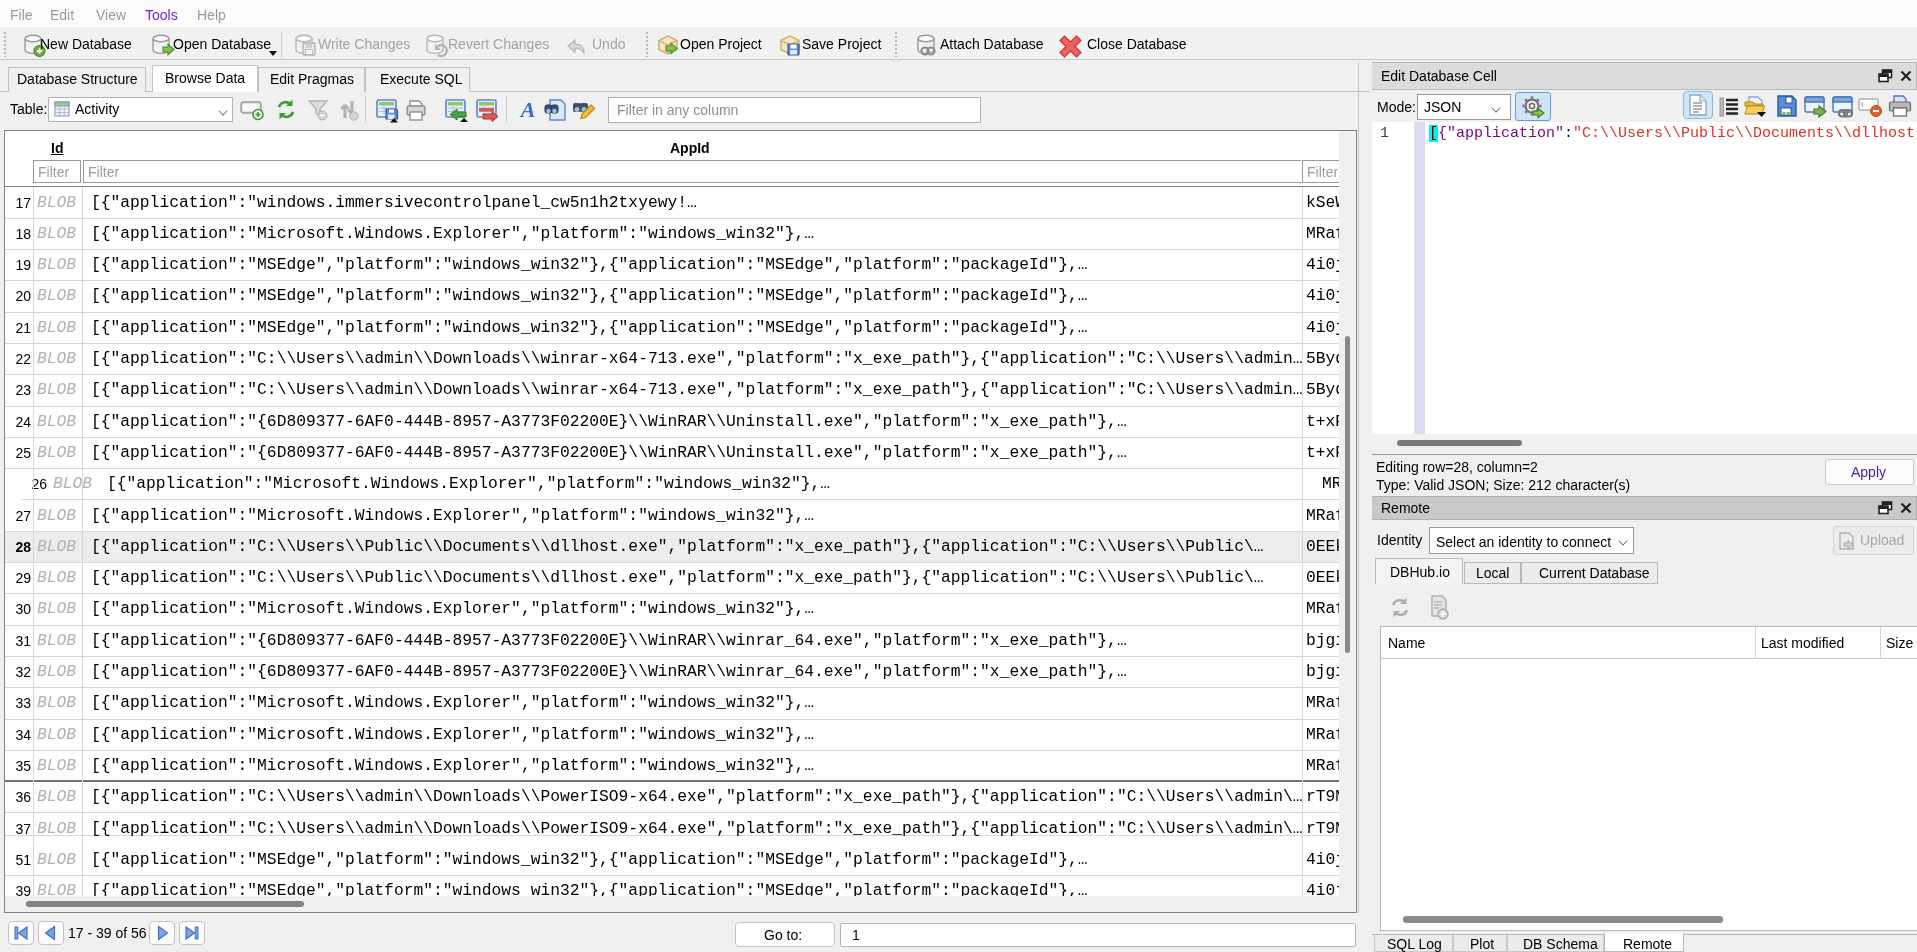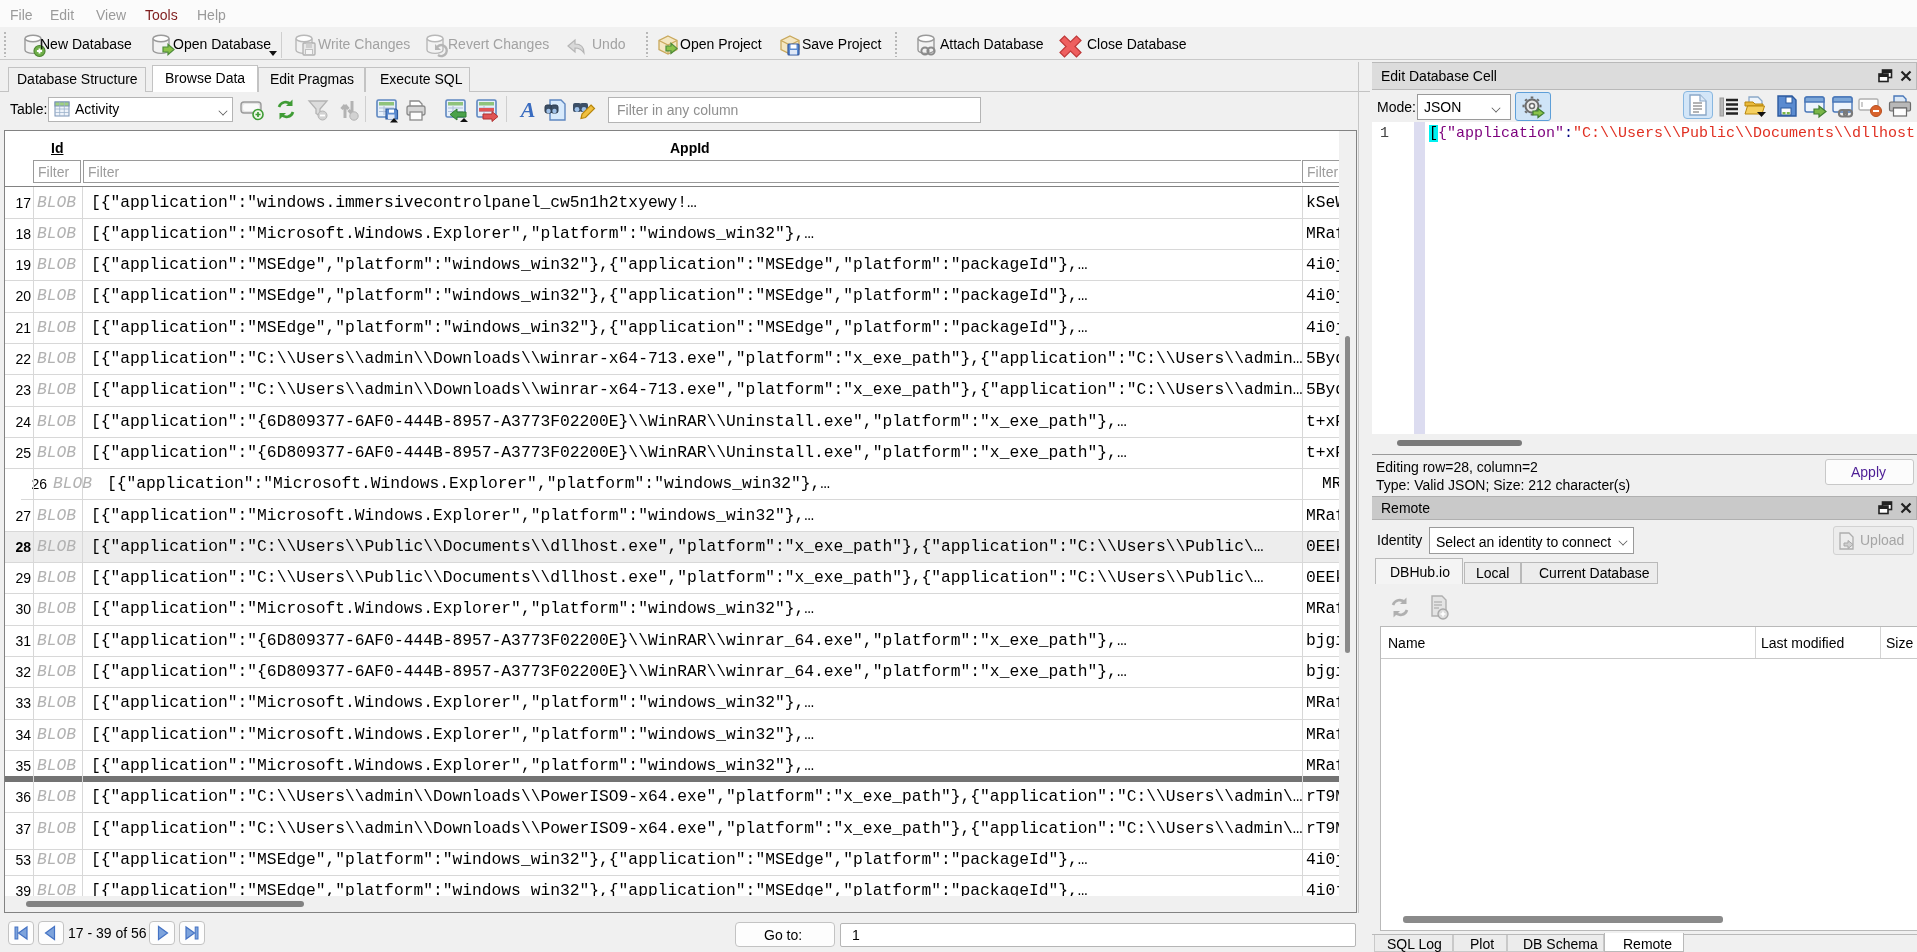--- a/index.html
+++ b/index.html
@@ -6,21 +6,21 @@
 body { font-family:"Liberation Sans", sans-serif; font-size:14px; background:#f0f0f0; position:relative; color:#000; }
 .abs { position:absolute; }
 .mono { font-family:"Liberation Mono", monospace; }
 .nw { white-space:pre; }
 </style></head><body>
 
 <div class="abs" style="left:0;top:0;width:1917px;height:27px;background:#fbfbfb;"></div>
 <div class="abs" style="left:10px;top:7px;color:#9a9a9a;">File</div>
 <div class="abs" style="left:50px;top:7px;color:#9a9a9a;">Edit</div>
 <div class="abs" style="left:96px;top:7px;color:#9a9a9a;">View</div>
-<div class="abs" style="left:145px;top:7px;color:#7f1d1d;">Tools</div>
+<div class="abs" style="left:145px;top:7px;color:#6d28d9;">Tools</div>
 <div class="abs" style="left:197px;top:7px;color:#9a9a9a;">Help</div>
 <div class="abs" style="left:0;top:27px;width:1917px;height:33px;background:#f1f1f1;border-bottom:1px solid #c9c9c9;"></div>
 <div class="abs" style="left:4px;top:32px;width:2px;height:25px;background-image:repeating-linear-gradient(#b8b8b8 0 2px, transparent 2px 4px);"></div>
 <div class="abs" style="left:646px;top:32px;width:2px;height:25px;background-image:repeating-linear-gradient(#b8b8b8 0 2px, transparent 2px 4px);"></div>
 <svg class="abs" style="left:22px;top:33px;opacity:1" width="25" height="25" viewBox="0 0 25 25">
     <path d="M3 5.5 v11.5 c0 1.9 3.6 3.4 8 3.4 s8-1.5 8-3.4 V5.5" fill="#f2f2f2" stroke="#9a9a9a" stroke-width="1.4"></path>
     <ellipse cx="11" cy="5.5" rx="8" ry="3.2" fill="#fdfdfd" stroke="#9a9a9a" stroke-width="1.4"></ellipse>
     <circle cx="17.5" cy="18" r="5.5" fill="#6fae49" stroke="#4c8631" stroke-width="1.2"></circle>
     <path d="M17.5 15.4 v5.2 M14.9 18 h5.2" stroke="#fff" stroke-width="1.9"></path>
   </svg>
@@ -280,40 +280,40 @@
 <div class="mono" style="position:absolute;left:32px;top:5px;font-style:italic;color:#b2b2b2;font-size:16.3px;">BLOB</div>
 <div class="mono nw" style="position:absolute;left:86px;top:5px;font-size:16.3px;width:1212px;overflow:hidden;">[{"application":"Microsoft.Windows.Explorer","platform":"windows_win32"},…</div>
 <div class="mono nw" style="position:absolute;left:1301px;top:5px;font-size:16.3px;width:36px;overflow:hidden;">MRaf</div>
 </div>
 <div style="position:absolute;left:0;top:532.1px;width:1351px;height:31.3px;border-bottom:1px solid #d8d8d8;">
 <div style="position:absolute;left:0;top:7px;width:26px;text-align:right;">34</div>
 <div class="mono" style="position:absolute;left:32px;top:5px;font-style:italic;color:#b2b2b2;font-size:16.3px;">BLOB</div>
 <div class="mono nw" style="position:absolute;left:86px;top:5px;font-size:16.3px;width:1212px;overflow:hidden;">[{"application":"Microsoft.Windows.Explorer","platform":"windows_win32"},…</div>
 <div class="mono nw" style="position:absolute;left:1301px;top:5px;font-size:16.3px;width:36px;overflow:hidden;">MRaf</div>
 </div>
-<div style="position:absolute;left:0;top:563.4px;width:1351px;height:31.3px;border-bottom:6px solid #737373;">
+<div style="position:absolute;left:0;top:563.4px;width:1351px;height:31.3px;border-bottom:2px solid #737373;">
 <div style="position:absolute;left:0;top:7px;width:26px;text-align:right;">35</div>
 <div class="mono" style="position:absolute;left:32px;top:5px;font-style:italic;color:#b2b2b2;font-size:16.3px;">BLOB</div>
 <div class="mono nw" style="position:absolute;left:86px;top:5px;font-size:16.3px;width:1212px;overflow:hidden;">[{"application":"Microsoft.Windows.Explorer","platform":"windows_win32"},…</div>
 <div class="mono nw" style="position:absolute;left:1301px;top:5px;font-size:16.3px;width:36px;overflow:hidden;">MRaf</div>
 </div>
 <div style="position:absolute;left:0;top:594.7px;width:1351px;height:31.3px;border-bottom:1px solid #d8d8d8;">
 <div style="position:absolute;left:0;top:7px;width:26px;text-align:right;">36</div>
 <div class="mono" style="position:absolute;left:32px;top:5px;font-style:italic;color:#b2b2b2;font-size:16.3px;">BLOB</div>
 <div class="mono nw" style="position:absolute;left:86px;top:5px;font-size:16.3px;width:1212px;overflow:hidden;">[{"application":"C:\\Users\\admin\\Downloads\\PowerISO9-x64.exe","platform":"x_exe_path"},{"application":"C:\\Users\\admin\…</div>
 <div class="mono nw" style="position:absolute;left:1301px;top:5px;font-size:16.3px;width:36px;overflow:hidden;">rT9M</div>
 </div>
-<div style="position:absolute;left:0;top:626.0px;width:1351px;height:36px;border-bottom:1px solid #d8d8d8;">
+<div style="position:absolute;left:0;top:626.0px;width:1351px;height:22px;border-bottom:1px solid #d8d8d8;">
 <div style="position:absolute;left:0;top:7px;width:26px;text-align:right;">37</div>
 <div class="mono" style="position:absolute;left:32px;top:5px;font-style:italic;color:#b2b2b2;font-size:16.3px;">BLOB</div>
 <div class="mono nw" style="position:absolute;left:86px;top:5px;font-size:16.3px;width:1212px;overflow:hidden;">[{"application":"C:\\Users\\admin\\Downloads\\PowerISO9-x64.exe","platform":"x_exe_path"},{"application":"C:\\Users\\admin\…</div>
 <div class="mono nw" style="position:absolute;left:1301px;top:5px;font-size:16.3px;width:36px;overflow:hidden;">rT9M</div>
 </div>
 <div style="position:absolute;left:0;top:657.3px;width:1351px;height:31.3px;border-bottom:1px solid #d8d8d8;">
-<div style="position:absolute;left:0;top:7px;width:26px;text-align:right;">53</div>
+<div style="position:absolute;left:0;top:7px;width:26px;text-align:right;">51</div>
 <div class="mono" style="position:absolute;left:32px;top:5px;font-style:italic;color:#b2b2b2;font-size:16.3px;">BLOB</div>
 <div class="mono nw" style="position:absolute;left:86px;top:5px;font-size:16.3px;width:1212px;overflow:hidden;">[{"application":"MSEdge","platform":"windows_win32"},{"application":"MSEdge","platform":"packageId"},…</div>
 <div class="mono nw" style="position:absolute;left:1301px;top:5px;font-size:16.3px;width:36px;overflow:hidden;">4i0j</div>
 </div>
 <div style="position:absolute;left:0;top:688.6px;width:1351px;height:31.3px;border-bottom:1px solid #d8d8d8;">
 <div style="position:absolute;left:0;top:7px;width:26px;text-align:right;">39</div>
 <div class="mono" style="position:absolute;left:32px;top:5px;font-style:italic;color:#b2b2b2;font-size:16.3px;">BLOB</div>
 <div class="mono nw" style="position:absolute;left:86px;top:5px;font-size:16.3px;width:1212px;overflow:hidden;">[{"application":"MSEdge","platform":"windows_win32"},{"application":"MSEdge","platform":"packageId"},…</div>
 <div class="mono nw" style="position:absolute;left:1301px;top:5px;font-size:16.3px;width:36px;overflow:hidden;">4i0j</div>
 </div>

